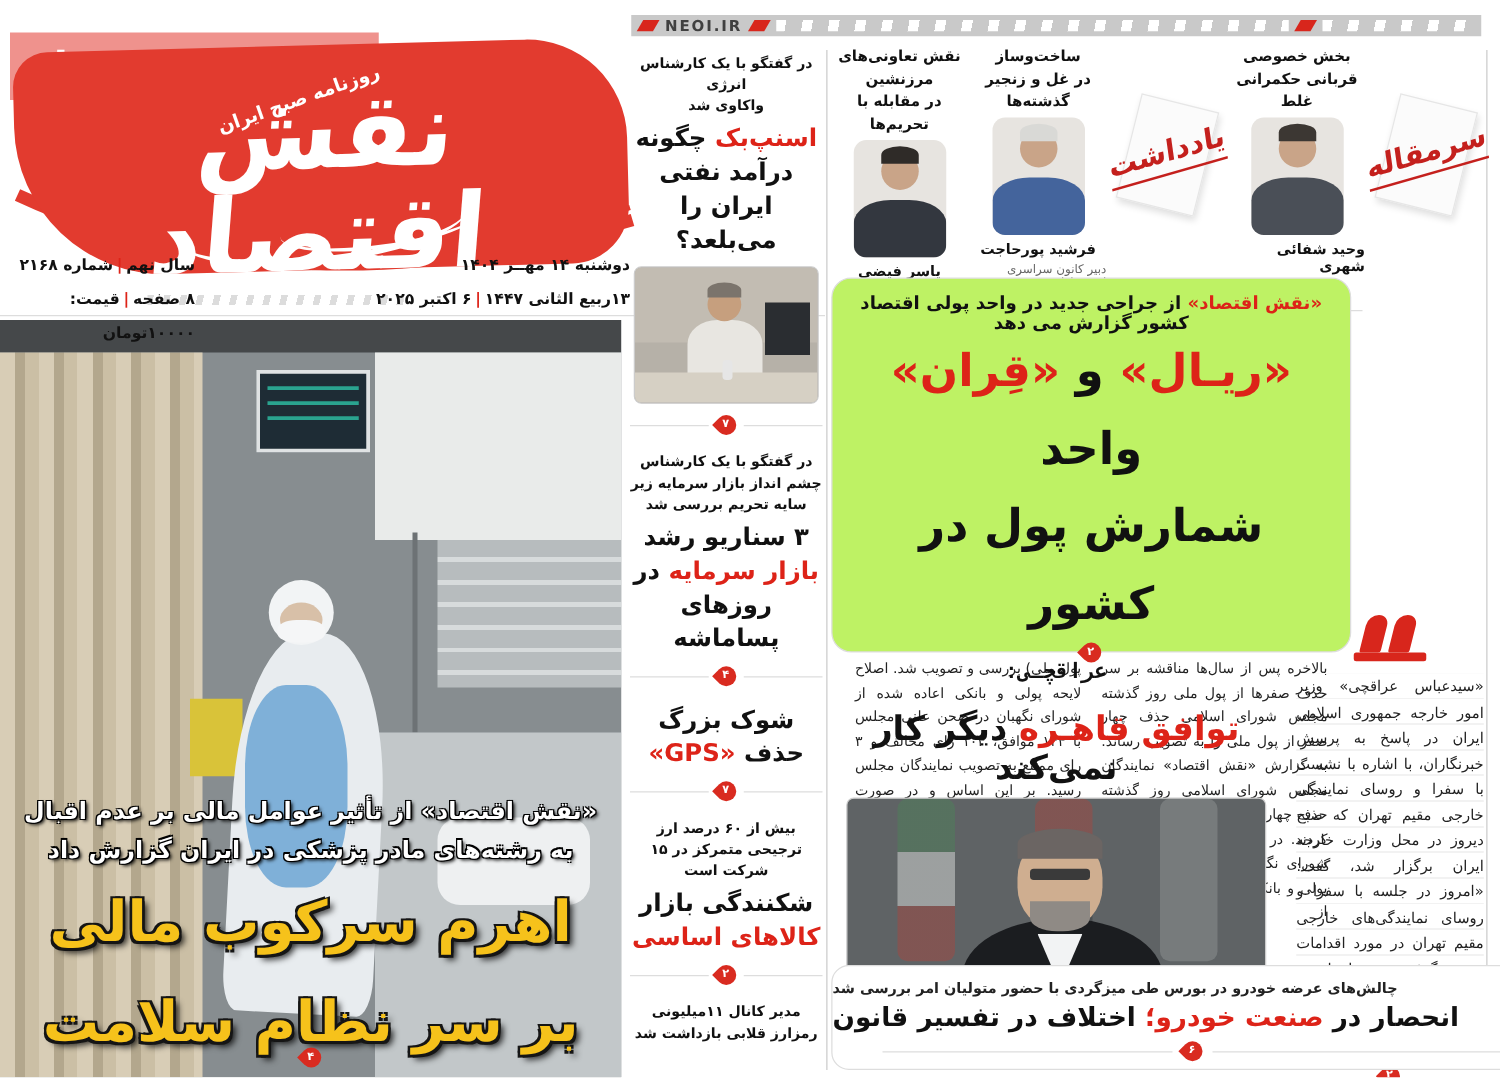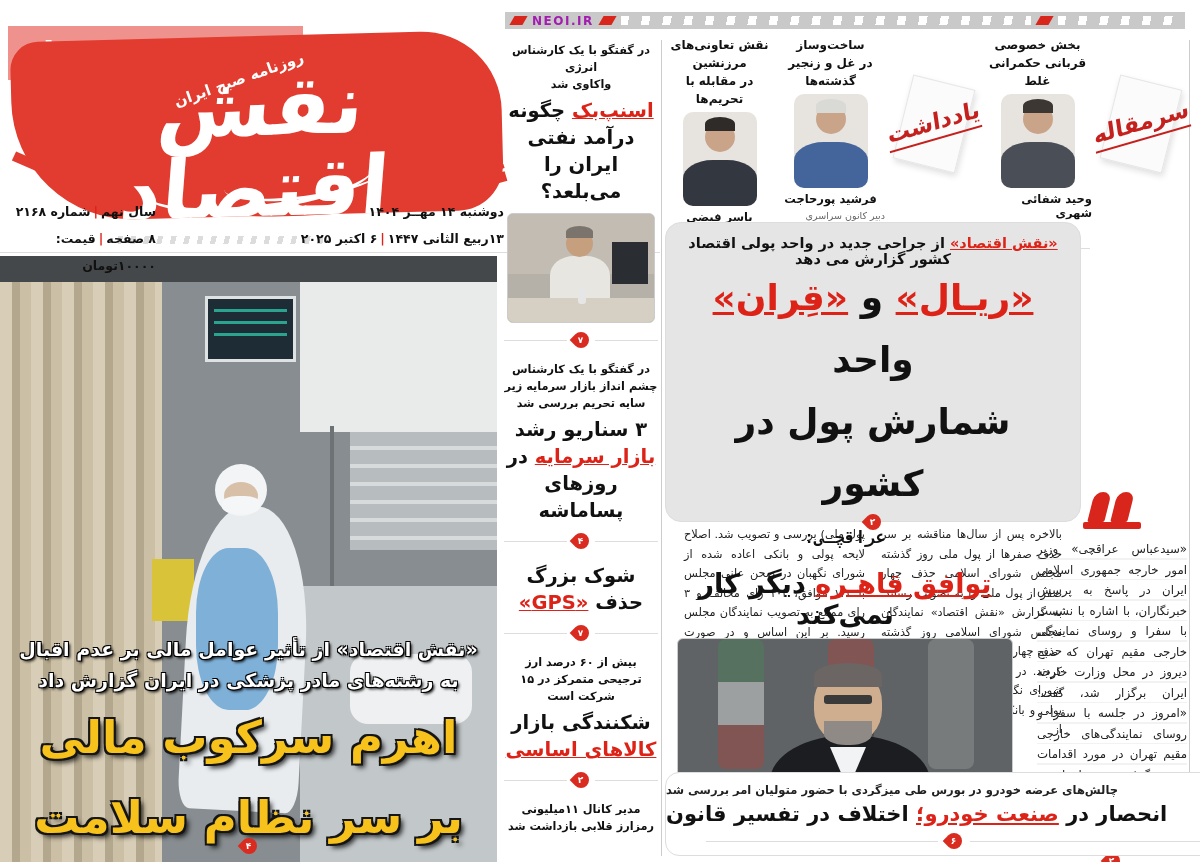--- a/index.html
+++ b/index.html
@@ -1,18 +1,18 @@
 <!DOCTYPE html>
 <html lang="fa"><head>
 <meta charset="utf-8">
 <style>
   html,body{margin:0;padding:0;background:#fff;}
   .page{position:relative;width:1200px;height:862px;background:#fff;overflow:hidden;
         font-family:"DejaVu Sans","Liberation Sans",sans-serif;color:#111;}
-  .red{color:#dd2318;text-decoration:underline;}
+  .red{color:#dd2318;}
   .pipe{color:#dd2318;padding:0 3px;font-weight:bold;}
 
   
   .corner-tag{position:absolute;left:8px;top:26px;width:295px;height:54px;background:#ef928d;
       color:#fff;font-size:33px;font-weight:bold;display:flex;align-items:center;
       padding-left:16px;box-sizing:border-box;z-index:1;letter-spacing:2px;}
   .logo-blob{position:absolute;left:12px;top:36px;width:490px;height:180px;background:#e23b2f;
       border-radius:28px 80px 46px 120px;transform:rotate(-1.5deg);z-index:2;overflow:hidden;}
   .logo-title{position:absolute;left:0;right:0;top:30px;text-align:center;color:#fff;
       font-size:82px;font-weight:bold;line-height:1;transform:skewX(-6deg);}
@@ -27,21 +27,21 @@
       font-size:12.5px;font-weight:bold;line-height:27px;z-index:3;}
   .date-block{position:absolute;left:296px;top:198px;width:208px;direction:rtl;text-align:right;
       font-size:12.5px;font-weight:bold;line-height:27px;z-index:3;}
   .dots{position:absolute;height:8px;background:repeating-linear-gradient(104deg,#dcdcdc 0 5px,transparent 5px 13px);z-index:0;}
 
   
   .topbar{position:absolute;left:505px;top:12px;width:680px;height:17px;background:#c9c9c9;
       display:flex;align-items:center;gap:7px;padding:0 7px;box-sizing:border-box;}
   .dash{width:13px;height:9px;transform:skewX(-30deg);background:#fff;flex:0 0 auto;}
   .dash.rd{background:#d8261c;}
-  .site{color:#a21caf;font-weight:bold;font-size:12px;letter-spacing:1.5px;}
+  .site{color:#404040;font-weight:bold;font-size:12px;letter-spacing:1.5px;}
   .dashfill{flex:1;height:9px;background:repeating-linear-gradient(100deg,#fff 0 8px,transparent 8px 21px);}
 
   
   .vrule{position:absolute;width:1px;background:#ccc;top:40px;height:816px;}
   .v1{left:661px;} .v2{left:1189px;}
   .h1{position:absolute;left:0;top:252px;width:660px;height:1px;background:#ddd;}
 
   
   .nib{width:16px;height:16px;background:#d92b20;border-radius:50% 50% 50% 0;
       transform:rotate(45deg);display:inline-flex;align-items:center;justify-content:center;flex:0 0 auto;}
@@ -114,21 +114,21 @@
   .p1 .hr1{background:#3c3733;} .p1 .sh{background:#4a4f57;}
   .p2 .hr1{background:#d9d9d6;} .p2 .sh{background:#44649c;}
   .p3 .hr1{background:#2f2b28;} .p3 .sh{background:#33373f;}
   .aname{font-size:11.5px;font-weight:bold;}
   .arole{font-size:9.5px;color:#666;}
   .asep{display:flex;align-items:center;gap:5px;width:96%;margin-top:1px;}
   .asep .line{flex:1;height:1px;background:#ddd;}
 
   
   .leadbox{position:absolute;left:665px;top:222px;width:416px;height:300px;border:1px solid #ddd;
-      border-radius:16px;box-sizing:border-box;padding:12px 18px 0;text-align:center;direction:rtl;z-index:2;background:#e5e5e5;}
+      border-radius:16px;box-sizing:border-box;padding:12px 18px 0;text-align:center;direction:rtl;z-index:2;background:#bef264;}
   .lead-kicker{font-size:14.5px;font-weight:bold;}
   .lead-h{font-size:36px;font-weight:bold;line-height:62px;letter-spacing:-1px;}
   .lead-body{display:flex;gap:16px;text-align:justify;font-size:11.3px;line-height:19.5px;
       color:#222;margin-top:10px;}
   .lead-body p{flex:1;margin:0;}
   .lead-nib{position:absolute;left:50%;bottom:-9px;transform:translateX(-50%) rotate(45deg);}
 
   
   .arag{position:absolute;left:665px;top:527px;width:522px;height:240px;direction:rtl;display:flex;gap:12px;z-index:2;}
   .arag-side{width:150px;display:flex;flex-direction:column;}

